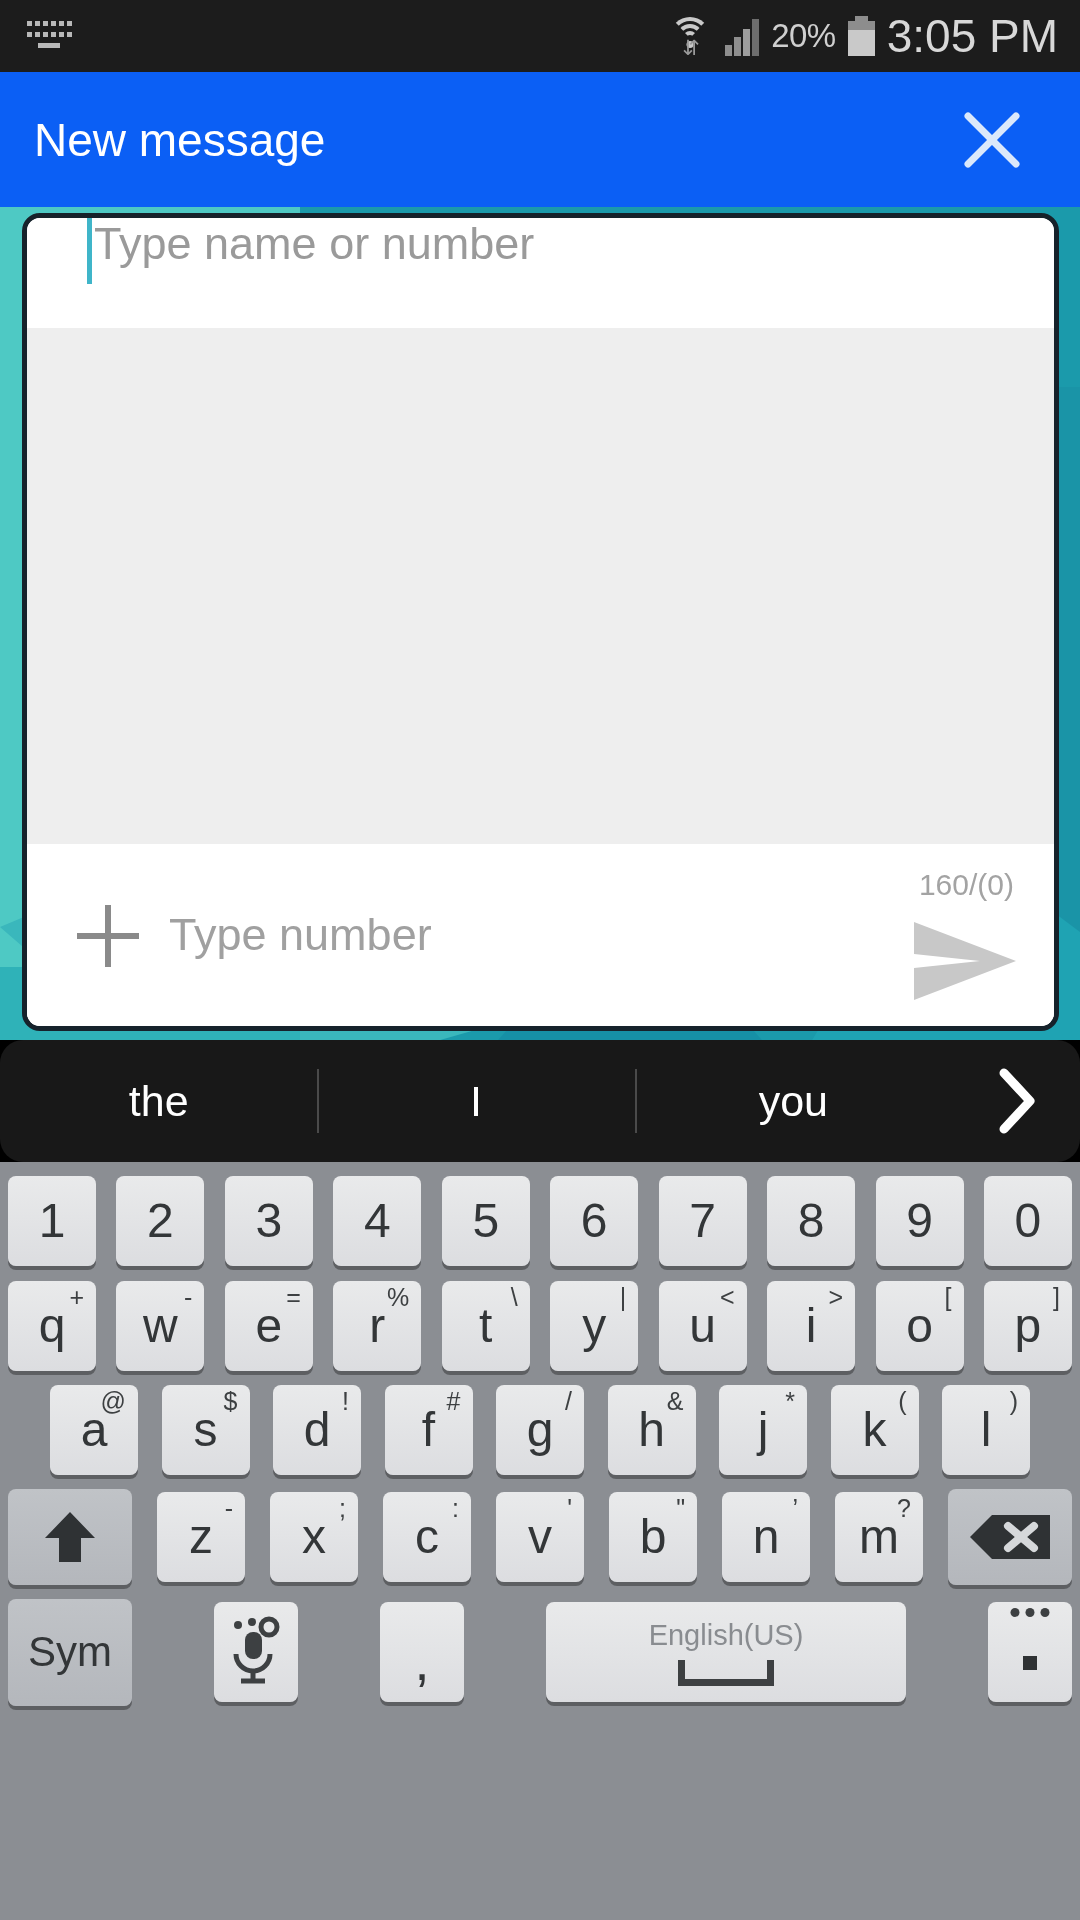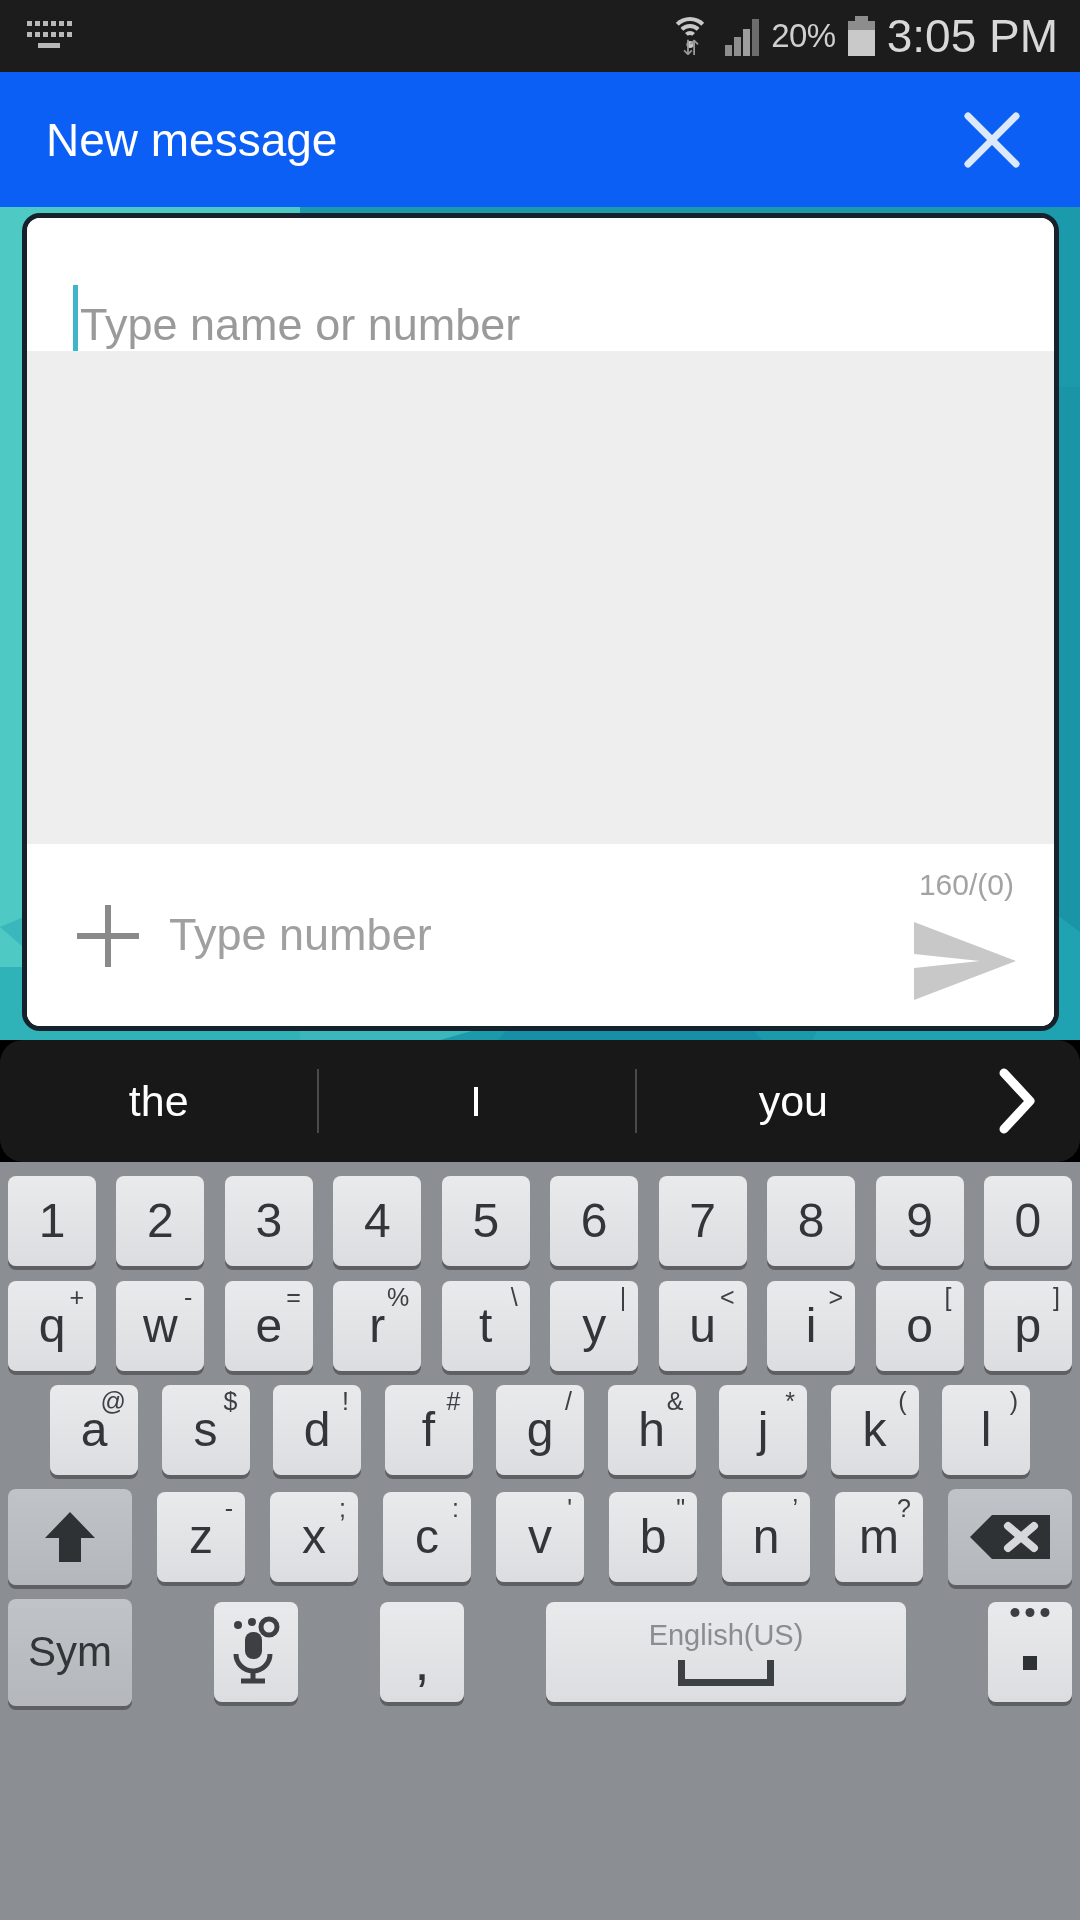--- a/index.html
+++ b/index.html
@@ -39,21 +39,21 @@
   .batt-ico .cap{ position:absolute; top:0; left:7px; width:13px; height:5px; background:#8d8d8d; }
   .batt-ico .body{ position:absolute; top:5px; left:0; width:27px; height:35px; background:#8d8d8d; }
   .batt-ico .fill{ position:absolute; bottom:0; left:0; width:27px; height:26px; background:#c9c9c9; }
   #status-time{ color:#d8d8d8; font-size:46px; letter-spacing:0px; }
 
   
   #app-bar{
     position:absolute; top:72px; left:0; width:1080px; height:135px;
     background:#0b5ff5; display:flex; align-items:center;
   }
-  #app-title{ color:#ffffff; font-size:46px; padding-left:46px; font-weight:400; }
+  #app-title{ color:#ffffff; font-size:46px; padding-left:34px; font-weight:400; }
   #close-button{ margin-left:auto; margin-right:48px; width:80px; height:80px;
       display:flex; align-items:center; justify-content:center; }
   #close-button svg{ display:block; }
 
   
   #wallpaper{
     position:absolute; top:207px; left:0; width:1080px; height:833px;
     background:#1b9aab; overflow:hidden;
   }
   #wallpaper .poly{ position:absolute; }
@@ -66,22 +66,22 @@
        clip-path:polygon(0 100%,45% 0,100% 55%,100% 100%); }
   .p5{ left:0px; top:760px; width:300px; height:160px; background:#2fb2b8; }
   .p6{ left:880px; top:180px; width:260px; height:560px; background:#1a94a7; }
 
   
   #msg-card{
     position:absolute; top:213px; left:22px; width:1037px; height:818px;
     background:#ffffff; border:5px solid #16222b; border-radius:18px;
     overflow:hidden; display:flex; flex-direction:column;
   }
-  #recipient-row{ height:133px; background:#fff; display:flex; align-items:flex-end;
-     padding-left:46px; position:relative; }
+  #recipient-row{ height:110px; background:#fff; display:flex; align-items:flex-start;
+     padding-left:60px; position:relative; }
   #recipient-caret{ width:5px; height:66px; background:#3fb5c9; margin-right:2px; }
   #recipient-input{ color:#9a9a9a; font-size:45px; }
   #thread-area{ flex:1; background:#eeeeee; }
   #compose-row{ height:182px; background:#ffffff; position:relative;
      display:flex; align-items:center; padding-left:42px; }
   #plus-button{ width:78px; height:78px; position:relative; flex:0 0 auto; }
   #plus-button:before{ content:""; position:absolute; left:8px; top:37px; width:62px; height:6px; background:#8a8a8a; }
   #plus-button:after{ content:""; position:absolute; left:36px; top:9px; width:6px; height:62px; background:#8a8a8a; }
   #compose-input{ color:#a0a0a0; font-size:45px; margin-left:22px; }
   #char-counter{ position:absolute; right:40px; top:24px; color:#a3a3a3; font-size:30px; }

